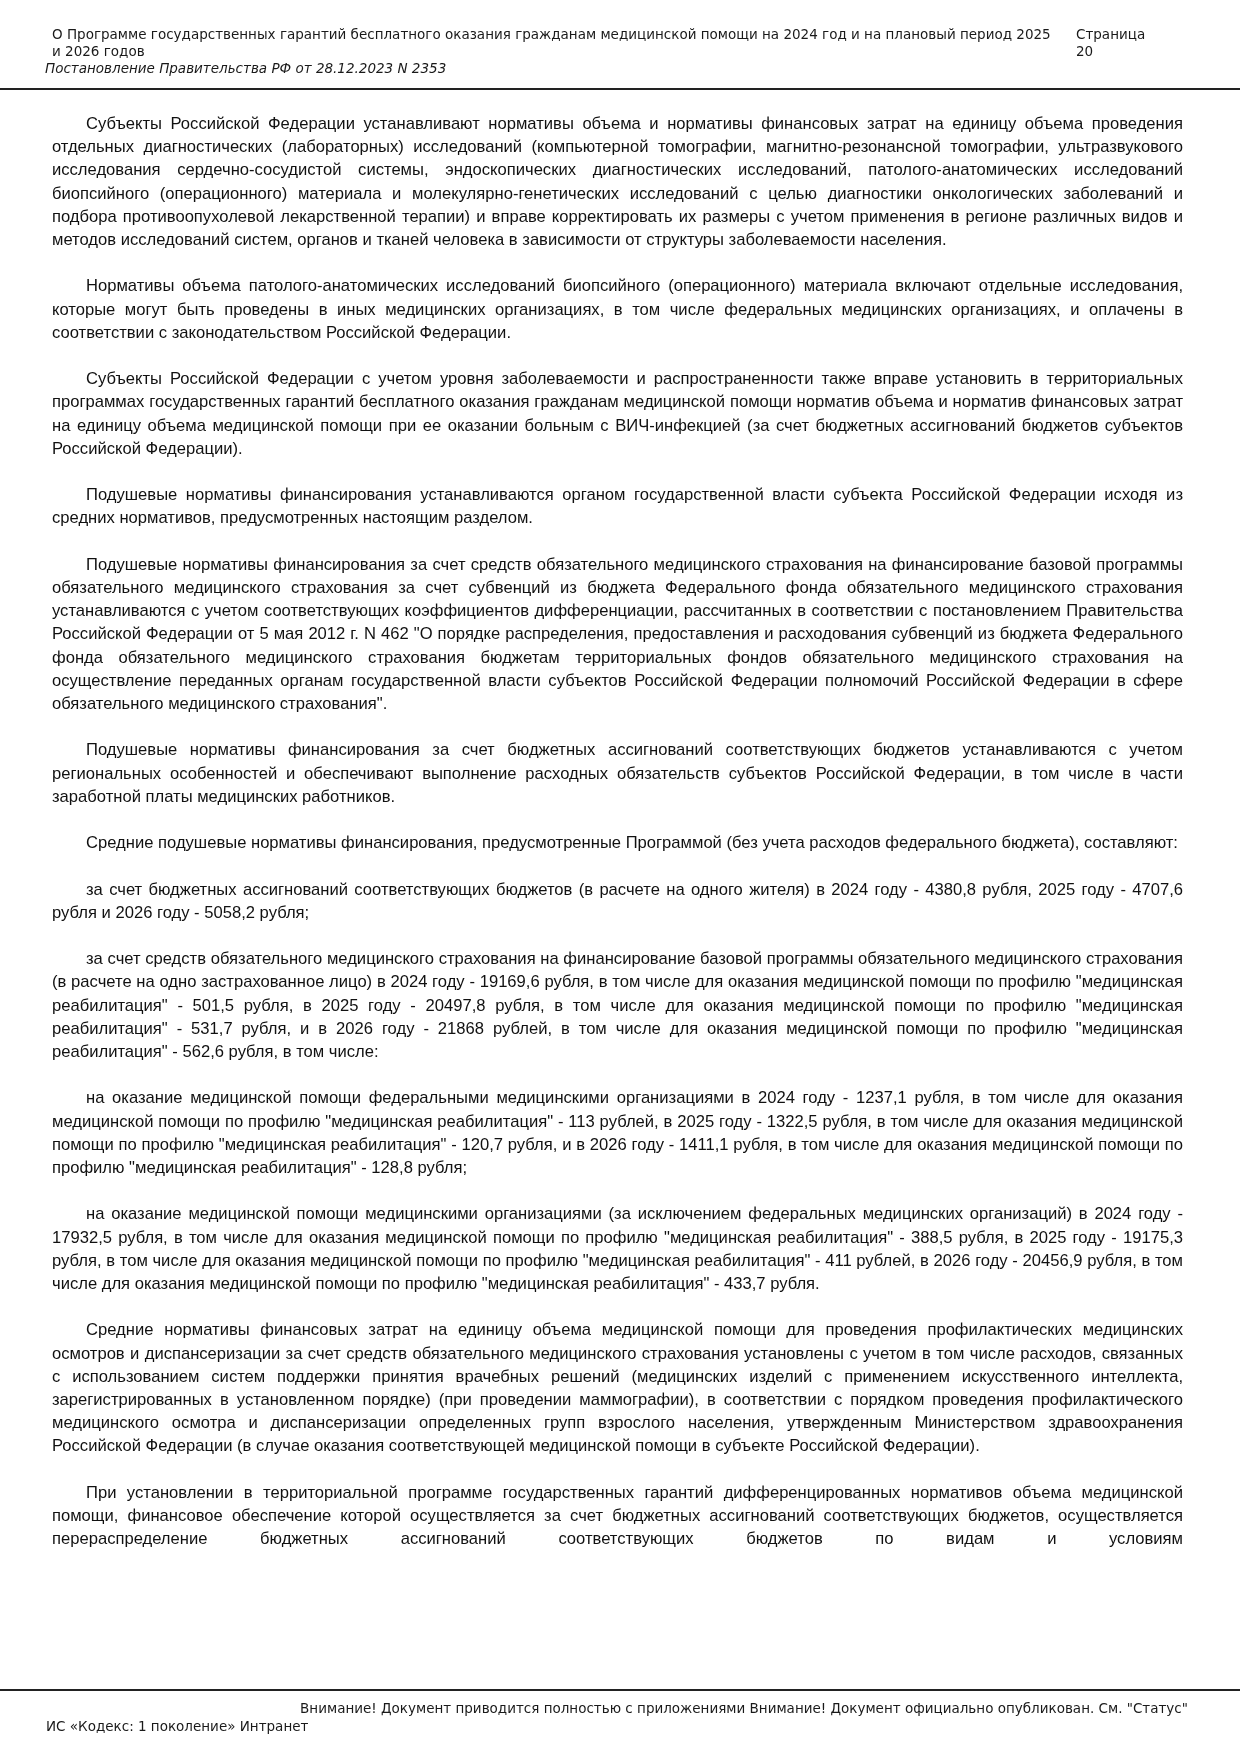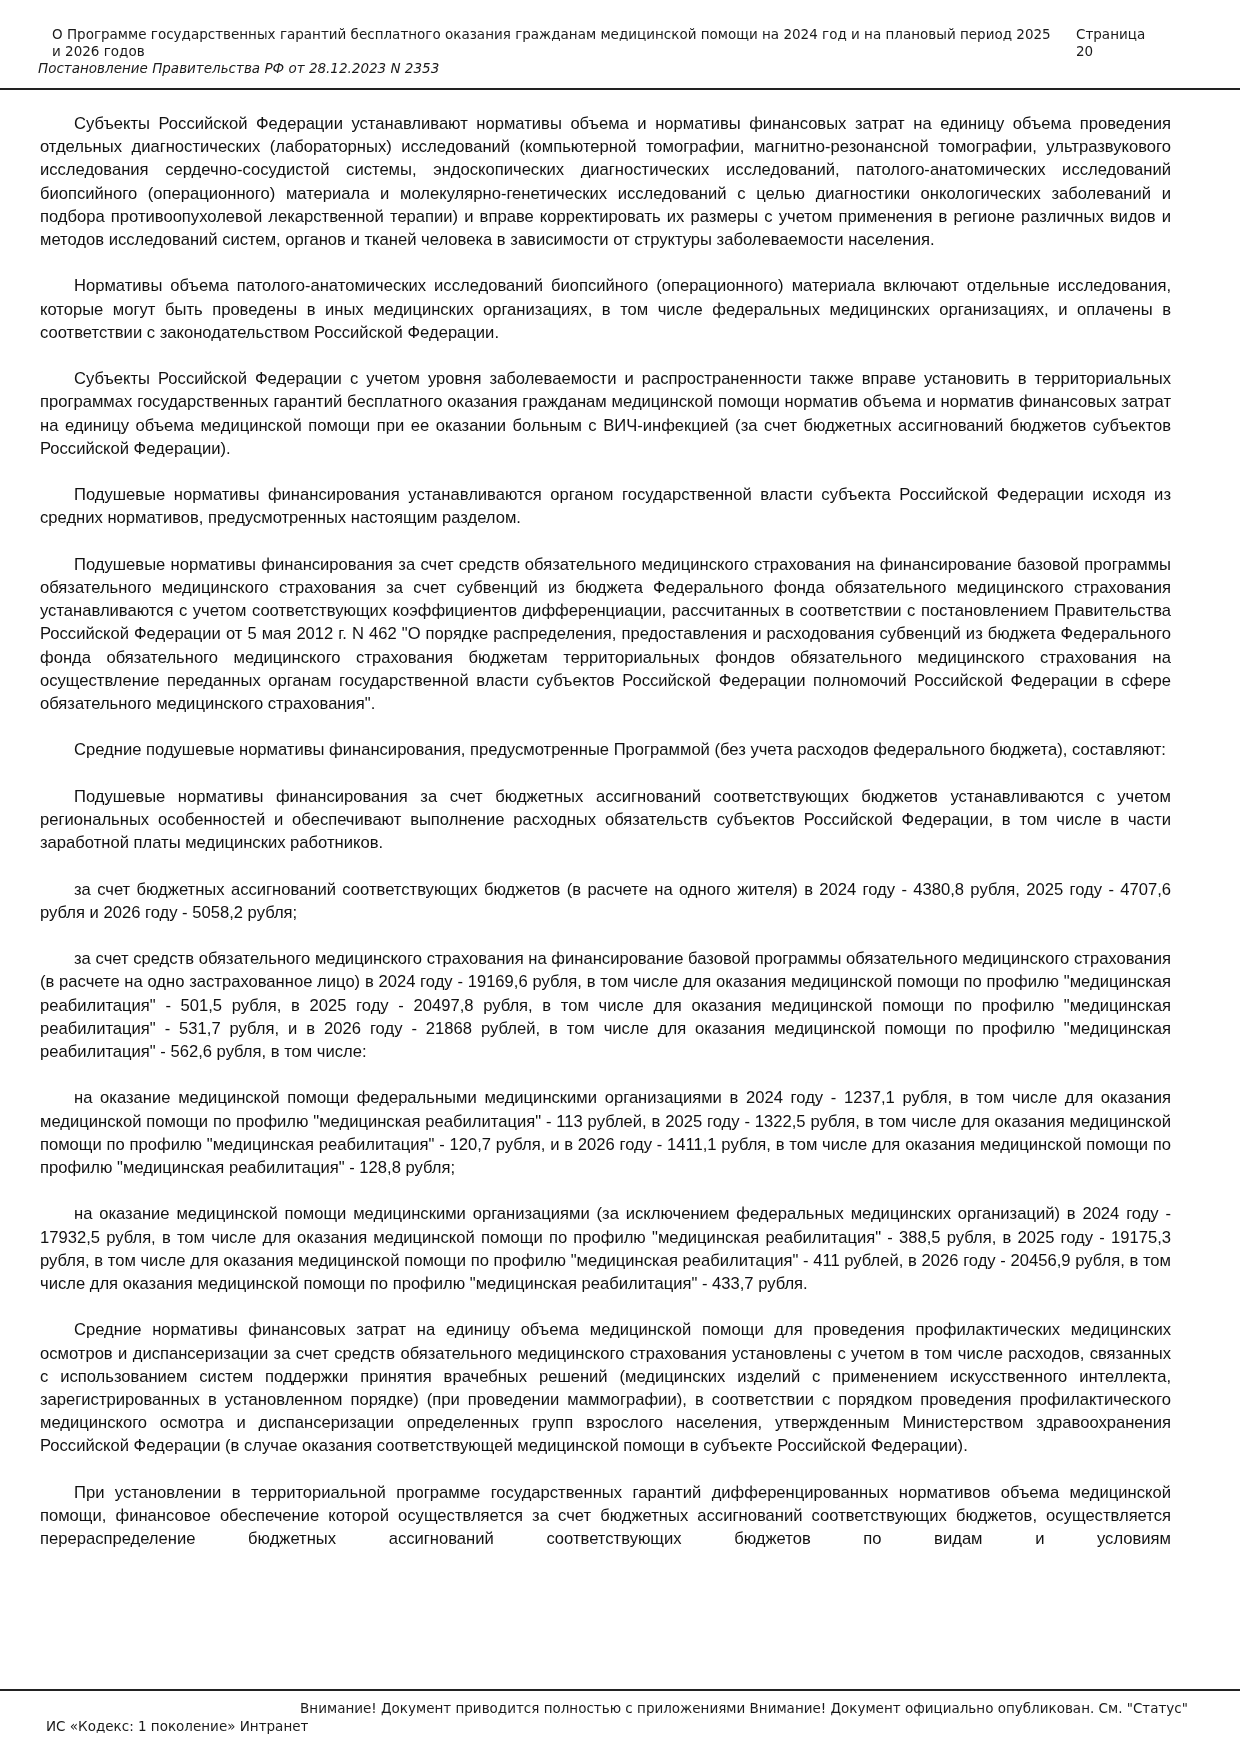--- a/index.html
+++ b/index.html
@@ -26,40 +26,40 @@
       color: #1a1a1a;
     }
     .header-title {
       position: absolute;
       left: 52px;
       top: 26px;
       width: 1000px;
     }
     .header-subtitle {
       position: absolute;
-      left: 38px;
+      left: 45px;
       top: 60px;
       font-style: italic;
     }
     .header-page {
       position: absolute;
       left: 1076px;
       top: 26px;
     }
     .header-rule {
       position: absolute;
       left: 0;
       top: 88px;
       width: 1240px;
       height: 2px;
       background: #222222;
     }
     .content {
       position: absolute;
-      left: 40px;
+      left: 52px;
       top: 112px;
       width: 1131px;
       font-family: "Liberation Sans", sans-serif;
       font-size: 16.6px;
       line-height: 23.2px;
       color: #111111;
     }
     .content p {
       margin: 0 0 23.2px 0;
       text-indent: 34px;
@@ -106,22 +106,22 @@
   <div class="header-page">Страница 20</div>
 </div>
 <div class="header-rule"></div>
 
 <div class="content">
   <p>Субъекты Российской Федерации устанавливают нормативы объема и нормативы финансовых затрат на единицу объема проведения отдельных диагностических (лабораторных) исследований (компьютерной томографии, магнитно-резонансной томографии, ультразвукового исследования сердечно-сосудистой системы, эндоскопических диагностических исследований, патолого-анатомических исследований биопсийного (операционного) материала и молекулярно-генетических исследований с целью диагностики онкологических заболеваний и подбора противоопухолевой лекарственной терапии) и вправе корректировать их размеры с учетом применения в регионе различных видов и методов исследований систем, органов и тканей человека в зависимости от структуры заболеваемости населения.</p>
   <p>Нормативы объема патолого-анатомических исследований биопсийного (операционного) материала включают отдельные исследования, которые могут быть проведены в иных медицинских организациях, в том числе федеральных медицинских организациях, и оплачены в соответствии с законодательством Российской Федерации.</p>
   <p>Субъекты Российской Федерации с учетом уровня заболеваемости и распространенности также вправе установить в территориальных программах государственных гарантий бесплатного оказания гражданам медицинской помощи норматив объема и норматив финансовых затрат на единицу объема медицинской помощи при ее оказании больным с ВИЧ-инфекцией (за счет бюджетных ассигнований бюджетов субъектов Российской Федерации).</p>
   <p>Подушевые нормативы финансирования устанавливаются органом государственной власти субъекта Российской Федерации исходя из средних нормативов, предусмотренных настоящим разделом.</p>
   <p>Подушевые нормативы финансирования за счет средств обязательного медицинского страхования на финансирование базовой программы обязательного медицинского страхования за счет субвенций из бюджета Федерального фонда обязательного медицинского страхования устанавливаются с учетом соответствующих коэффициентов дифференциации, рассчитанных в соответствии с постановлением Правительства Российской Федерации от 5 мая 2012 г. N 462 "О порядке распределения, предоставления и расходования субвенций из бюджета Федерального фонда обязательного медицинского страхования бюджетам территориальных фондов обязательного медицинского страхования на осуществление переданных органам государственной власти субъектов Российской Федерации полномочий Российской Федерации в сфере обязательного медицинского страхования".</p>
+  <p>Подушевые нормативы финансирования за счет бюджетных ассигнований соответствующих бюджетов устанавливаются с учетом региональных особенностей и обеспечивают выполнение расходных обязательств субъектов Российской Федерации, в том числе в части заработной платы медицинских работников.</p>
   <p>Средние подушевые нормативы финансирования, предусмотренные Программой (без учета расходов федерального бюджета), составляют:</p>
-  <p>Подушевые нормативы финансирования за счет бюджетных ассигнований соответствующих бюджетов устанавливаются с учетом региональных особенностей и обеспечивают выполнение расходных обязательств субъектов Российской Федерации, в том числе в части заработной платы медицинских работников.</p>
   <p>за счет бюджетных ассигнований соответствующих бюджетов (в расчете на одного жителя) в 2024 году - 4380,8 рубля, 2025 году - 4707,6 рубля и 2026 году - 5058,2 рубля;</p>
   <p>за счет средств обязательного медицинского страхования на финансирование базовой программы обязательного медицинского страхования (в расчете на одно застрахованное лицо) в 2024 году - 19169,6 рубля, в том числе для оказания медицинской помощи по профилю "медицинская реабилитация" - 501,5 рубля, в 2025 году - 20497,8 рубля, в том числе для оказания медицинской помощи по профилю "медицинская реабилитация" - 531,7 рубля, и в 2026 году - 21868 рублей, в том числе для оказания медицинской помощи по профилю "медицинская реабилитация" - 562,6 рубля, в том числе:</p>
   <p>на оказание медицинской помощи федеральными медицинскими организациями в 2024 году - 1237,1 рубля, в том числе для оказания медицинской помощи по профилю "медицинская реабилитация" - 113 рублей, в 2025 году - 1322,5 рубля, в том числе для оказания медицинской помощи по профилю "медицинская реабилитация" - 120,7 рубля, и в 2026 году - 1411,1 рубля, в том числе для оказания медицинской помощи по профилю "медицинская реабилитация" - 128,8 рубля;</p>
   <p>на оказание медицинской помощи медицинскими организациями (за исключением федеральных медицинских организаций) в 2024 году - 17932,5 рубля, в том числе для оказания медицинской помощи по профилю "медицинская реабилитация" - 388,5 рубля, в 2025 году - 19175,3 рубля, в том числе для оказания медицинской помощи по профилю "медицинская реабилитация" - 411 рублей, в 2026 году - 20456,9 рубля, в том числе для оказания медицинской помощи по профилю "медицинская реабилитация" - 433,7 рубля.</p>
   <p>Средние нормативы финансовых затрат на единицу объема медицинской помощи для проведения профилактических медицинских осмотров и диспансеризации за счет средств обязательного медицинского страхования установлены с учетом в том числе расходов, связанных с использованием систем поддержки принятия врачебных решений (медицинских изделий с применением искусственного интеллекта, зарегистрированных в установленном порядке) (при проведении маммографии), в соответствии с порядком проведения профилактического медицинского осмотра и диспансеризации определенных групп взрослого населения, утвержденным Министерством здравоохранения Российской Федерации (в случае оказания соответствующей медицинской помощи в субъекте Российской Федерации).</p>
   <p class="cut">При установлении в территориальной программе государственных гарантий дифференцированных нормативов объема медицинской помощи, финансовое обеспечение которой осуществляется за счет бюджетных ассигнований соответствующих бюджетов, осуществляется перераспределение бюджетных ассигнований соответствующих бюджетов по видам и условиям</p>
 </div>
 
 <div class="footer-rule"></div>
 <div class="page-footer">

